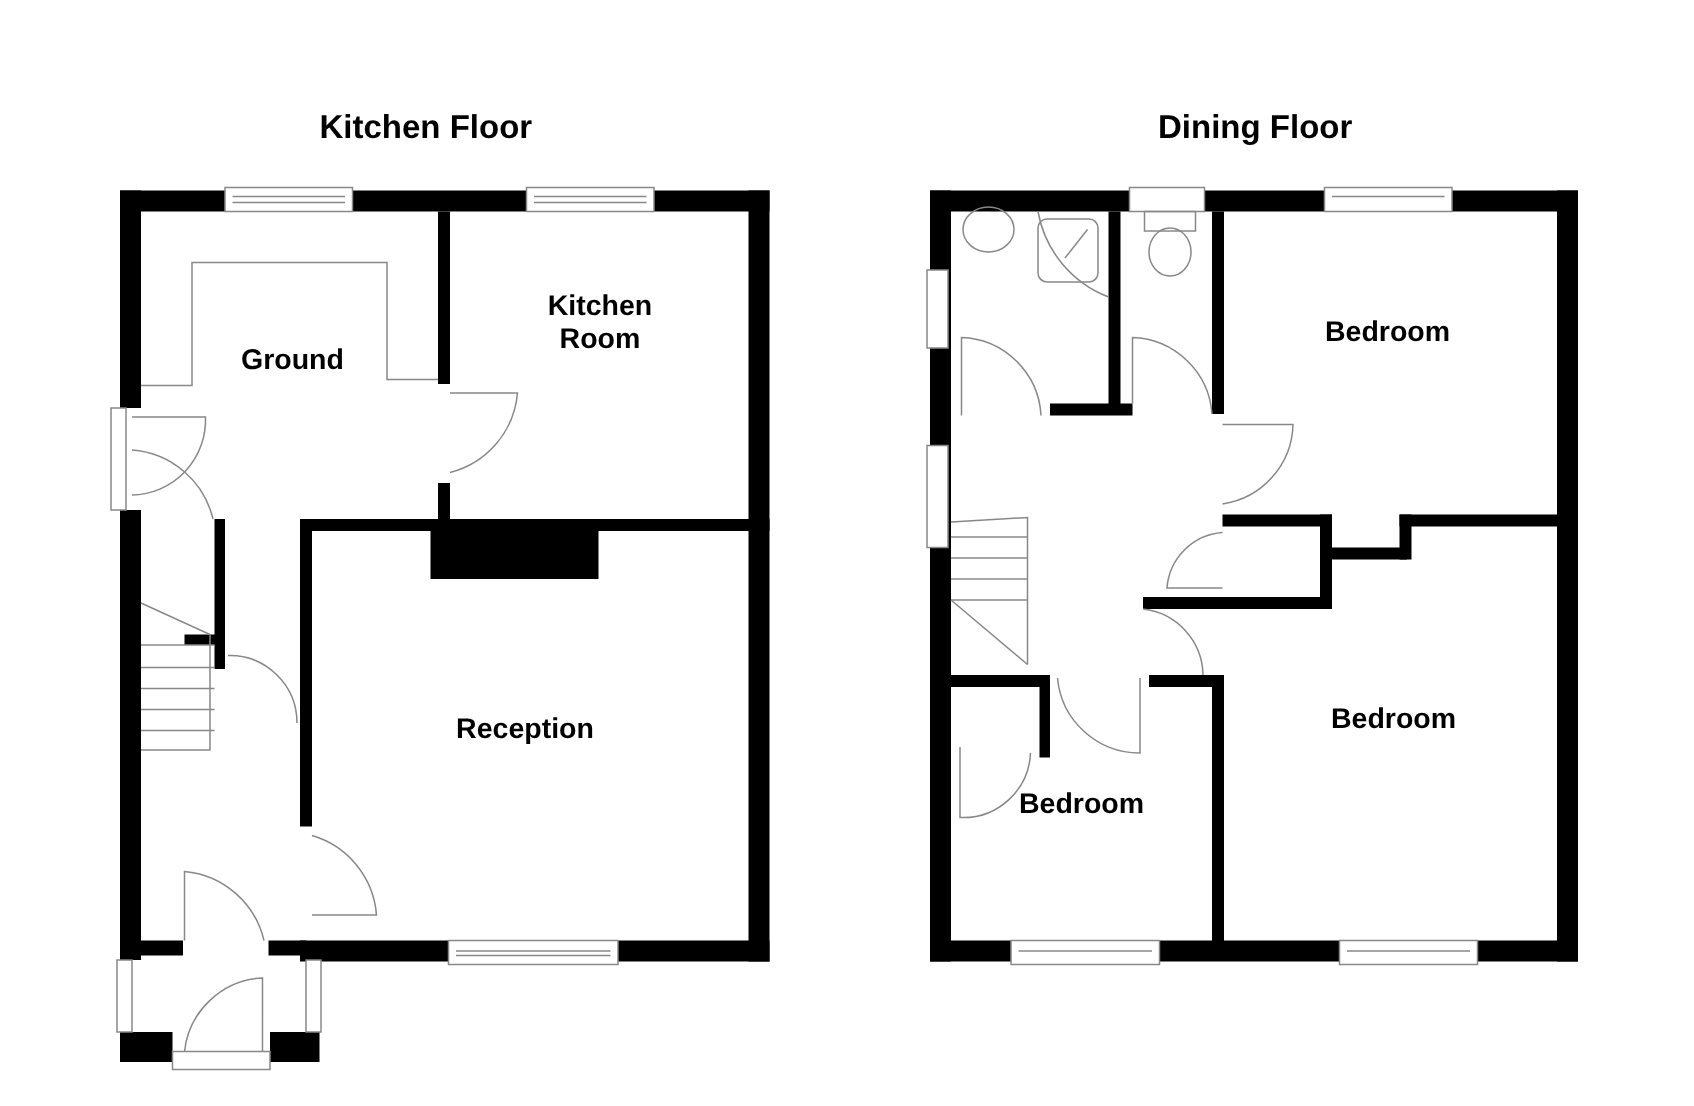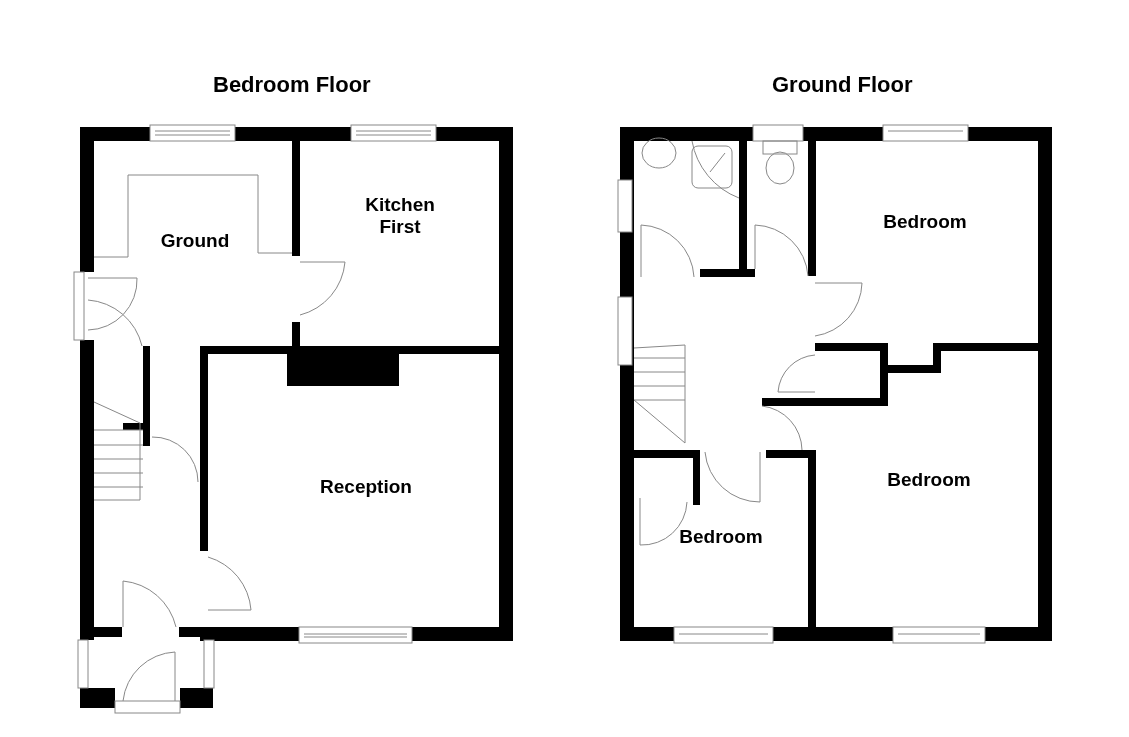--- a/index.html
+++ b/index.html
@@ -4,22 +4,22 @@
 <style>
   html, body { margin:0; padding:0; background:#ffffff; }
   body { width:1129px; height:737px; position:relative; overflow:hidden; font-family:"Liberation Sans", sans-serif; }
   .title { position:absolute; font-weight:bold; font-size:22px; color:#000; top:72px; }
   .label { position:absolute; font-weight:bold; font-size:19px; color:#000; text-align:center; line-height:22px; }
   svg { position:absolute; left:0; top:0; }
 </style>
 </head>
 <body>
 
-<div class="title" style="left:213px;">Bedroom Floor</div>
-<div class="title" style="left:772px;">Ground Floor</div>
+<div class="title" style="left:213px;">Kitchen Floor</div>
+<div class="title" style="left:772px;">Dining Floor</div>
 
 <svg width="1129" height="737">
 
   <g fill="#000" stroke="none">
 
     <rect x="80" y="127" width="433" height="14"></rect>
     <rect x="80" y="127" width="14" height="145"></rect>
     <rect x="499" y="127" width="14" height="514"></rect>
     <rect x="200" y="627" width="313" height="14"></rect>
     <rect x="80" y="340" width="14" height="300"></rect>
@@ -133,19 +133,19 @@
     <line x1="634" y1="372" x2="685" y2="372"></line>
     <line x1="634" y1="386" x2="685" y2="386"></line>
     <line x1="634" y1="400" x2="685" y2="400"></line>
     <polyline points="634,400 685,443"></polyline>
   </g>
 </svg>
 
 <div class="label" style="left:150px; top:230px; width:90px;">Ground</div>
 <div class="label" style="left:350px; top:194px; width:100px;">
   <div>Kitchen</div>
-  <div>First</div>
+  <div>Room</div>
 </div>
-<div class="label" style="left:306px; top:476px; width:120px;">Reception</div>
+<div class="label" style="left:290px; top:476px; width:120px;">Reception</div>
 
 <div class="label" style="left:870px; top:211px; width:110px;">Bedroom</div>
 <div class="label" style="left:874px; top:469px; width:110px;">Bedroom</div>
 <div class="label" style="left:666px; top:526px; width:110px;">Bedroom</div>
 
 </body></html>

